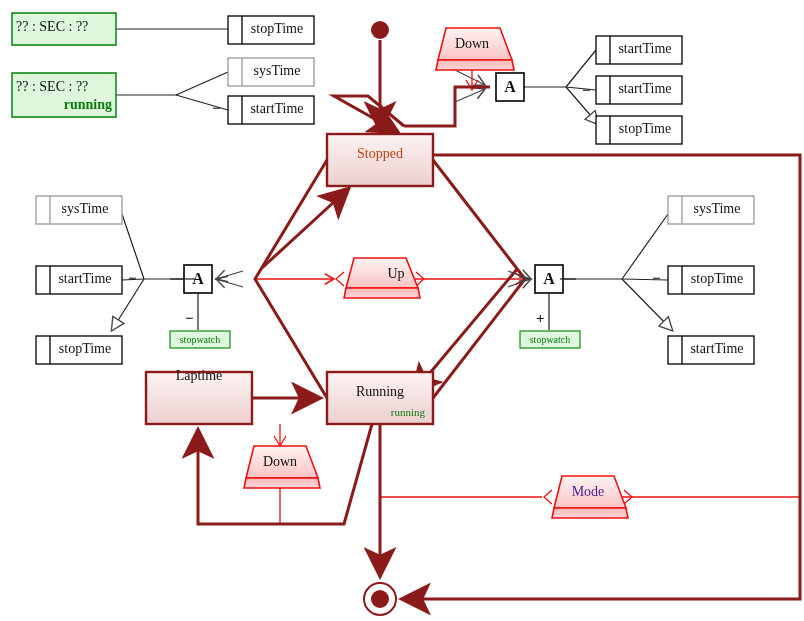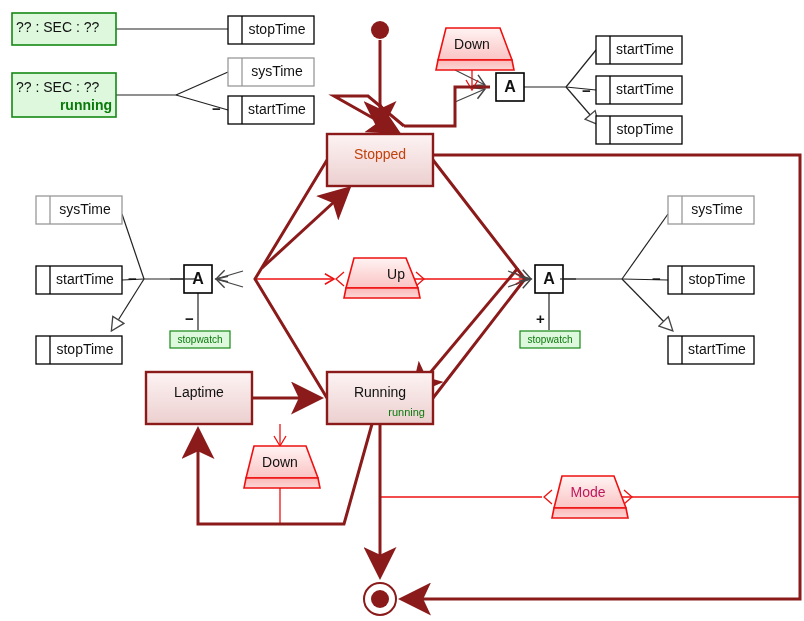--- a/index.html
+++ b/index.html
@@ -1,20 +1,20 @@
 <!DOCTYPE html>
 <html><head>
 <meta charset="utf-8">
 <style>
   html,body{margin:0;padding:0;background:#ffffff;}
   body{width:804px;height:621px;position:relative;overflow:hidden;
        font-family:"Liberation Sans", sans-serif;}
   #stage{position:absolute;left:0;top:0;width:804px;height:621px;}
   svg{position:absolute;left:0;top:0;}
-  .lbl{position:absolute;white-space:nowrap;}
+  .lbl{position:absolute;white-space:nowrap;font-family:Liberation Serif, serif;}
 </style>
 </head>
 <body>
 
 <div id="stage">
 
 <svg id="wires" width="804" height="621">
   <defs>
     <linearGradient id="gState" x1="0" y1="0" x2="0" y2="1">
       <stop offset="0%" stop-color="#fdf3f3"></stop>
@@ -231,25 +231,25 @@
       <div class="lbl" style="left: 612px; top: 121px; width: 66px; text-align: center; font-size: 14px; color: rgb(17, 17, 17);">stopTime</div>
       <div class="lbl" style="left: 52px; top: 201px; width: 66px; text-align: center; font-size: 14px; color: rgb(17, 17, 17);">sysTime</div>
       <div class="lbl" style="left: 52px; top: 271px; width: 66px; text-align: center; font-size: 14px; color: rgb(17, 17, 17);">startTime</div>
       <div class="lbl" style="left: 52px; top: 341px; width: 66px; text-align: center; font-size: 14px; color: rgb(17, 17, 17);">stopTime</div>
       <div class="lbl" style="left: 684px; top: 201px; width: 66px; text-align: center; font-size: 14px; color: rgb(17, 17, 17);">sysTime</div>
       <div class="lbl" style="left: 684px; top: 271px; width: 66px; text-align: center; font-size: 14px; color: rgb(17, 17, 17);">stopTime</div>
       <div class="lbl" style="left: 684px; top: 341px; width: 66px; text-align: center; font-size: 14px; color: rgb(17, 17, 17);">startTime</div>
       <div class="lbl" style="left: 327px; top: 146px; width: 106px; text-align: center; font-size: 14px; color: #c2410c;">Stopped</div>
       <div class="lbl" style="left: 327px; top: 384px; width: 106px; text-align: center; font-size: 14px; color: rgb(17, 17, 17);">Running</div>
       <div class="lbl" style="left: 327px; top: 406px; width: 98px; text-align: right; font-size: 11px; color: rgb(10, 122, 10);">running</div>
-      <div class="lbl" style="left: 146px; top: 384px; width: 106px; text-align: center; font-size: 14px; color: rgb(17, 17, 17);">Laptime</div>
+      <div class="lbl" style="left: 146px; top: 368px; width: 106px; text-align: center; font-size: 14px; color: rgb(17, 17, 17);">Laptime</div>
       <div class="lbl" style="left: 438px; top: 36px; width: 68px; text-align: center; font-size: 14px; color: rgb(17, 17, 17);">Down</div>
       <div class="lbl" style="left: 362px; top: 266px; width: 68px; text-align: center; font-size: 14px; color: rgb(17, 17, 17);">Up</div>
       <div class="lbl" style="left: 246px; top: 454px; width: 68px; text-align: center; font-size: 14px; color: rgb(17, 17, 17);">Down</div>
-      <div class="lbl" style="left: 554px; top: 484px; width: 68px; text-align: center; font-size: 14px; color: #be185d;">Mode</div>
+      <div class="lbl" style="left: 554px; top: 484px; width: 68px; text-align: center; font-size: 14px; color: #4c1d95;">Mode</div>
       <div class="lbl" style="left: 496px; top: 78px; width: 28px; text-align: center; font-size: 16px; color: rgb(17, 17, 17); font-weight: bold;">A</div>
       <div class="lbl" style="left: 184px; top: 270px; width: 28px; text-align: center; font-size: 16px; color: rgb(17, 17, 17); font-weight: bold;">A</div>
       <div class="lbl" style="left: 535px; top: 270px; width: 28px; text-align: center; font-size: 16px; color: rgb(17, 17, 17); font-weight: bold;">A</div>
       <div class="lbl" style="left: 170px; top: 334px; width: 60px; text-align: center; font-size: 10px; color: rgb(10, 122, 10);">stopwatch</div>
       <div class="lbl" style="left: 520px; top: 334px; width: 60px; text-align: center; font-size: 10px; color: rgb(10, 122, 10);">stopwatch</div>
       <div class="lbl" style="left: 185px; top: 310px; font-size: 15px; color: rgb(17, 17, 17); font-weight: bold;">−</div>
       <div class="lbl" style="left: 536px; top: 310px; font-size: 15px; color: rgb(17, 17, 17); font-weight: bold;">+</div>
       <div class="lbl" style="left: 212px; top: 100px; font-size: 15px; color: rgb(17, 17, 17); font-weight: bold;">−</div>
       <div class="lbl" style="left: 582px; top: 82px; font-size: 15px; color: rgb(17, 17, 17); font-weight: bold;">−</div>
       <div class="lbl" style="left: 128px; top: 270px; font-size: 15px; color: rgb(17, 17, 17); font-weight: bold;">−</div>

